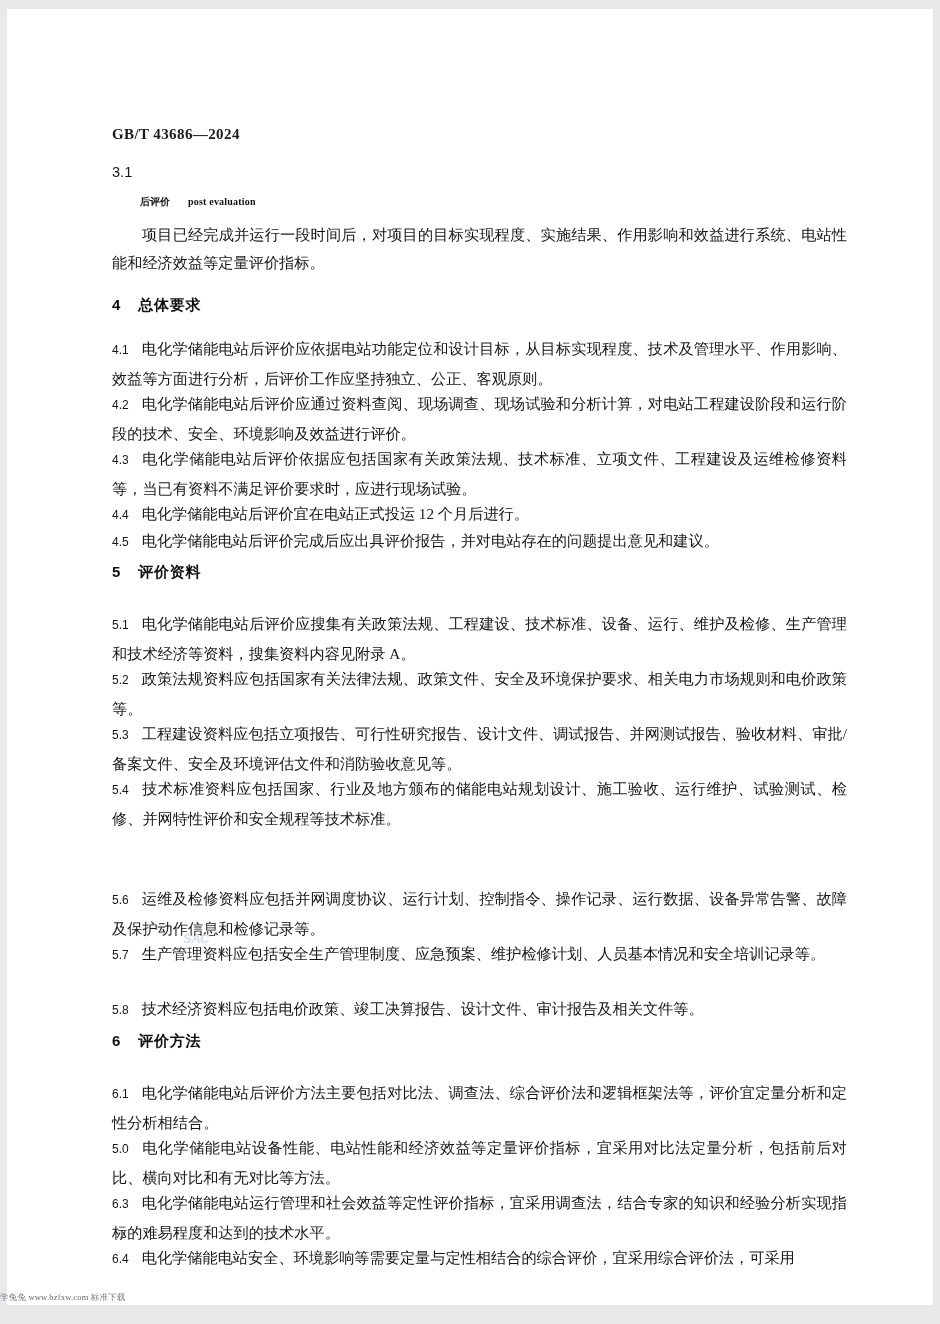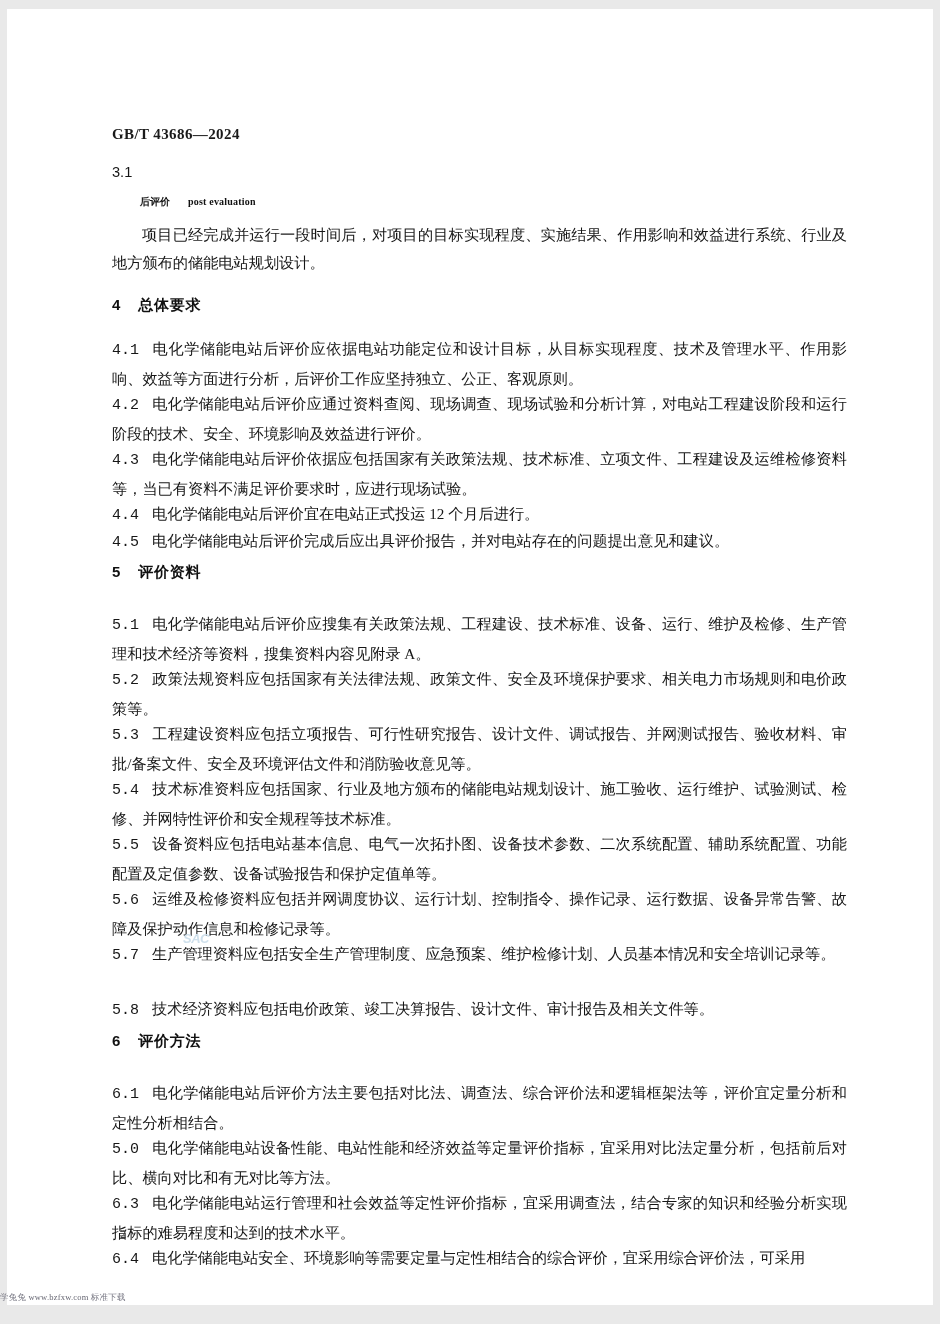--- a/index.html
+++ b/index.html
@@ -84,22 +84,22 @@
     color: #101010;
     letter-spacing: 0.8px;
     white-space: nowrap;
   }
   .heading .hnum { margin-right: 17px; }
 
   .para {
     text-indent: 0;
   }
   .para .lead {
-    font-family: Liberation Mono, monospace;
-    font-size: 15px;
+    font-family: Liberation Sans, sans-serif;
+    font-size: 12px;
     margin-right: 13px;
   }
   .indentpara { text-indent: 30px; }
 
   
   .pagenum {
     position: absolute;
     left: 113px;
     top: 1218px;
     font-family: "Liberation Serif", "DejaVu Serif", serif;
@@ -141,21 +141,21 @@
 <div class="page">
 
   <div class="runhead">GB/T 43686—2024</div>
 
   <div class="termnum">3.1</div>
 
   <div class="termline">
     <span>后评价</span><span class="en">post evaluation</span>
   </div>
 
-  <div class="blk indentpara" style="top:212px;">项目已经完成并运行一段时间后，对项目的目标实现程度、实施结果、作用影响和效益进行系统、行业及地方颁布的储能电站规划设计。</div>
+  <div class="blk indentpara" style="top:212px;">项目已经完成并运行一段时间后，对项目的目标实现程度、实施结果、作用影响和效益进行系统、电站性能和经济效益等定量评价指标。</div>
 
   <div class="heading" style="top:287px;">
     <span class="hnum">4</span><span>总体要求</span>
   </div>
 
   <div class="blk para" style="top:326px;">
     <span class="lead">4.1</span><span>电化学储能电站后评价应依据电站功能定位和设计目标，从目标实现程度、技术及管理水平、作用影响、效益等方面进行分析，后评价工作应坚持独立、公正、客观原则。</span>
   </div>
 
   <div class="blk para" style="top:381px;">
@@ -187,23 +187,20 @@
   </div>
 
   <div class="blk para" style="top:711px;">
     <span class="lead">5.3</span><span>工程建设资料应包括立项报告、可行性研究报告、设计文件、调试报告、并网测试报告、验收材料、审批/备案文件、安全及环境评估文件和消防验收意见等。</span>
   </div>
 
   <div class="blk para" style="top:766px;">
     <span class="lead">5.4</span><span>技术标准资料应包括国家、行业及地方颁布的储能电站规划设计、施工验收、运行维护、试验测试、检修、并网特性评价和安全规程等技术标准。</span>
   </div>
 
-  <div class="blk para" style="top:821px;">
-    <span class="lead">5.5</span><span>设备资料应包括电站基本信息、电气一次拓扑图、设备技术参数、二次系统配置、辅助系统配置、功能配置及定值参数、设备试验报告和保护定值单等。</span>
-  </div>
 
   <div class="blk para" style="top:876px;">
     <span class="lead">5.6</span><span>运维及检修资料应包括并网调度协议、运行计划、控制指令、操作记录、运行数据、设备异常告警、故障及保护动作信息和检修记录等。</span>
   </div>
 
   <div class="blk para" style="top:931px;">
     <span class="lead">5.7</span><span>生产管理资料应包括安全生产管理制度、应急预案、维护检修计划、人员基本情况和安全培训记录等。</span>
   </div>
 
   <div class="blk para" style="top:986px;">

